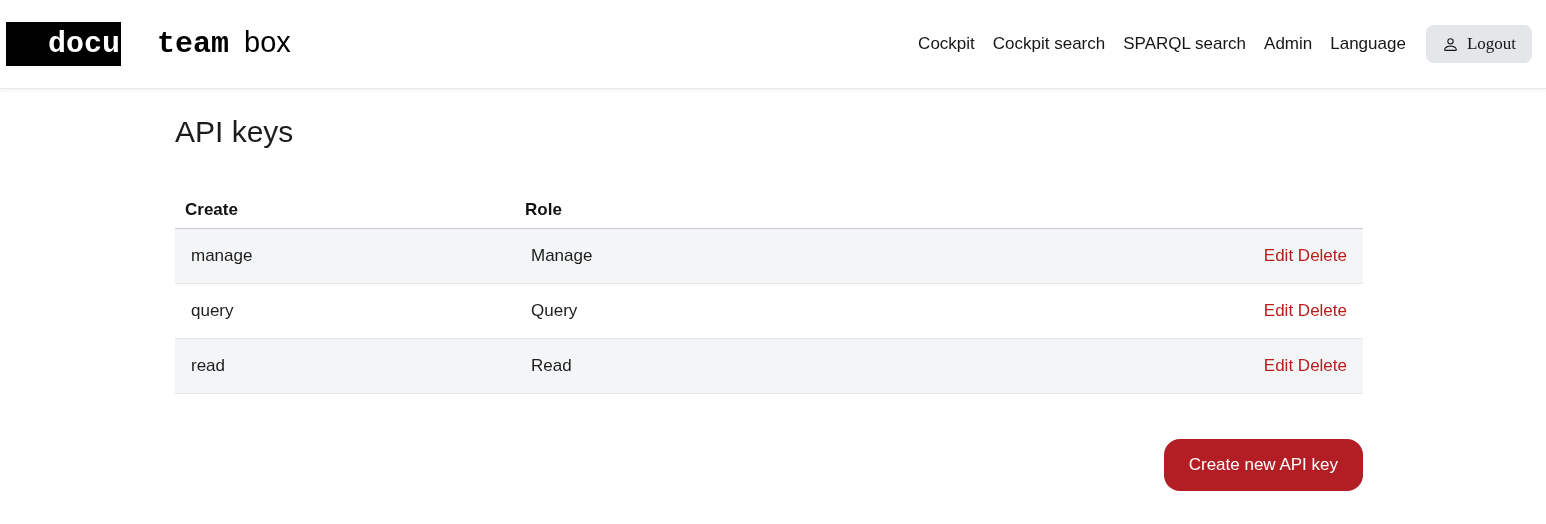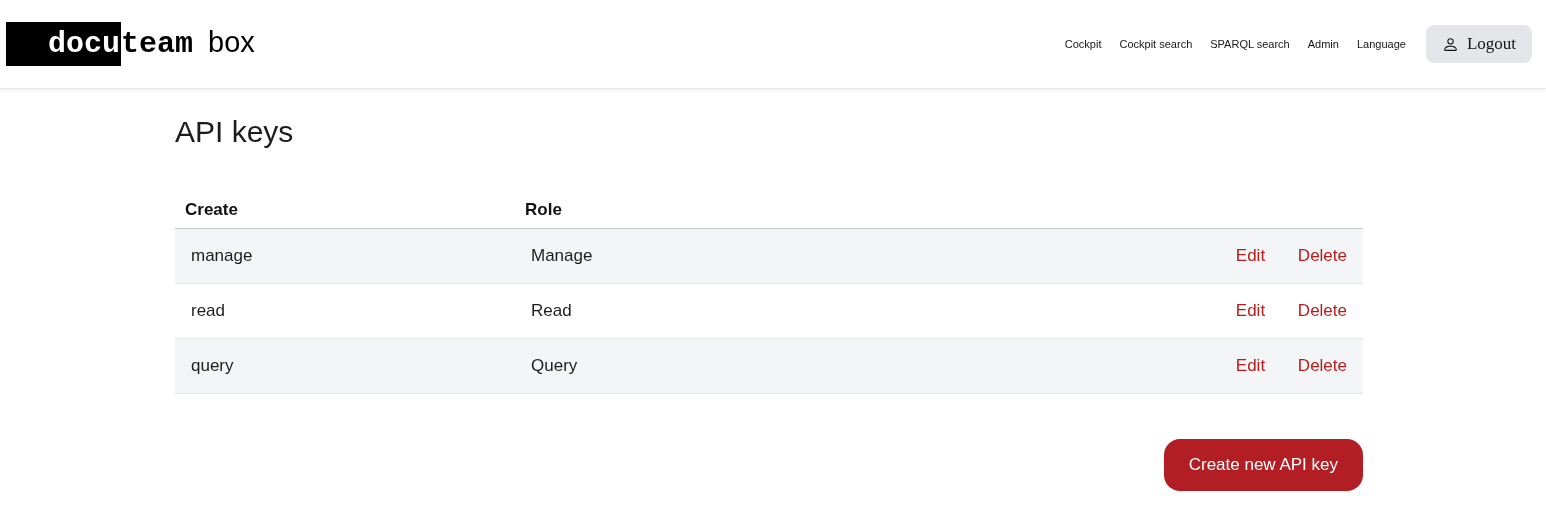--- a/index.html
+++ b/index.html
@@ -10,26 +10,26 @@
   .navbar { height:89px; width:100%; background:#ffffff;
             border-bottom:1px solid #e9e9e9;
             box-shadow:0 2px 3px rgba(0,0,0,0.05);
             display:flex; align-items:center; justify-content:space-between;
             padding:0 14px 0 6px; position:relative; z-index:5; }
 
   .brand { white-space:nowrap; cursor:pointer; display:flex; align-items:baseline; }
   .brand-black-box { display:inline-block; background:#000000; color:#ffffff;
                      font:700 30px/1.15 "Liberation Mono", monospace;
                      padding:5px 1px 4px 42px; }
-  .brand-team { font:700 30px/1.15 "Liberation Mono", monospace; color:#000000; }
+  .brand-team { font:700 30px/1.15 "Liberation Mono", monospace; color:#000000;padding-left:36px; }
   .brand-box  { font:400 29px/1.15 "Liberation Sans", sans-serif; color:#000000;
                 margin-left:15px; }
 
   .nav-right { display:flex; align-items:center; }
-  .nav-link { font-size:11px; color:#161616; padding:6px 9px; cursor:pointer;
+  .nav-link { font-size:17px; color:#161616; padding:6px 9px; cursor:pointer;
               text-decoration:none; display:inline-block; }
   .logout-btn { margin-left:11px; background:#e4e6e9; border:none; border-radius:8px;
                 padding:9px 16px; font-size:17px; color:#161616; cursor:pointer;
                 display:inline-flex; align-items:center; gap:8px;
                 font-family:Liberation Serif, serif; }
   .person-icon { display:inline-flex; }
 
   
   .main { margin-left:175px; width:1188px; padding-top:26px; }
   h2.page-title { font-size:30px; font-weight:400; color:#1c1c1c; margin-bottom:44px; }
@@ -37,21 +37,21 @@
   table.apikeys { width:100%; border-collapse:collapse; font-size:17px; }
   table.apikeys th { text-align:left; font-weight:700; color:#111111;
                      padding:7px 16px 8px 10px;
                      border-bottom:1px solid #c7cbcf; }
   table.apikeys td { padding:17px 16px; border-bottom:1px solid #e4e6e8; color:#1d1d1d; }
   table.apikeys tbody tr:nth-child(odd) { background:#f4f5f7; }
   col.c-label { width:340px; }
   col.c-role  { width:560px; }
   td.actions-cell { text-align:right; white-space:nowrap; }
   a.row-link { color:#b91c1c; text-decoration:none; cursor:pointer; }
-  a.row-link + a.row-link { margin-left:28px; }
+  a.row-link + a.row-link { }
 
   .create-btn { display:block; margin:45px 0 0 auto; background:#b21e24; color:#ffffff;
                 border:none; border-radius:16px; padding:16px 25px; font-size:17px;
                 cursor:pointer; font-family:"Liberation Sans", sans-serif; }
 </style>
 </head>
 <body>
 
 <header class="navbar">
   <div class="brand">
@@ -96,30 +96,30 @@
     <tbody>
       <tr>
         <td>manage</td>
         <td>Manage</td>
         <td class="actions-cell">
           <a class="row-link">Edit</a>
           <a class="row-link">Delete</a>
         </td>
       </tr>
       <tr>
-        <td>read</td>
-        <td>Read</td>
+        <td>query</td>
+        <td>Query</td>
         <td class="actions-cell">
           <a class="row-link">Edit</a>
           <a class="row-link">Delete</a>
         </td>
       </tr>
       <tr>
-        <td>query</td>
-        <td>Query</td>
+        <td>read</td>
+        <td>Read</td>
         <td class="actions-cell">
           <a class="row-link">Edit</a>
           <a class="row-link">Delete</a>
         </td>
       </tr>
     </tbody>
   </table>
 
   <button class="create-btn">Create new API key</button>
 </main>

